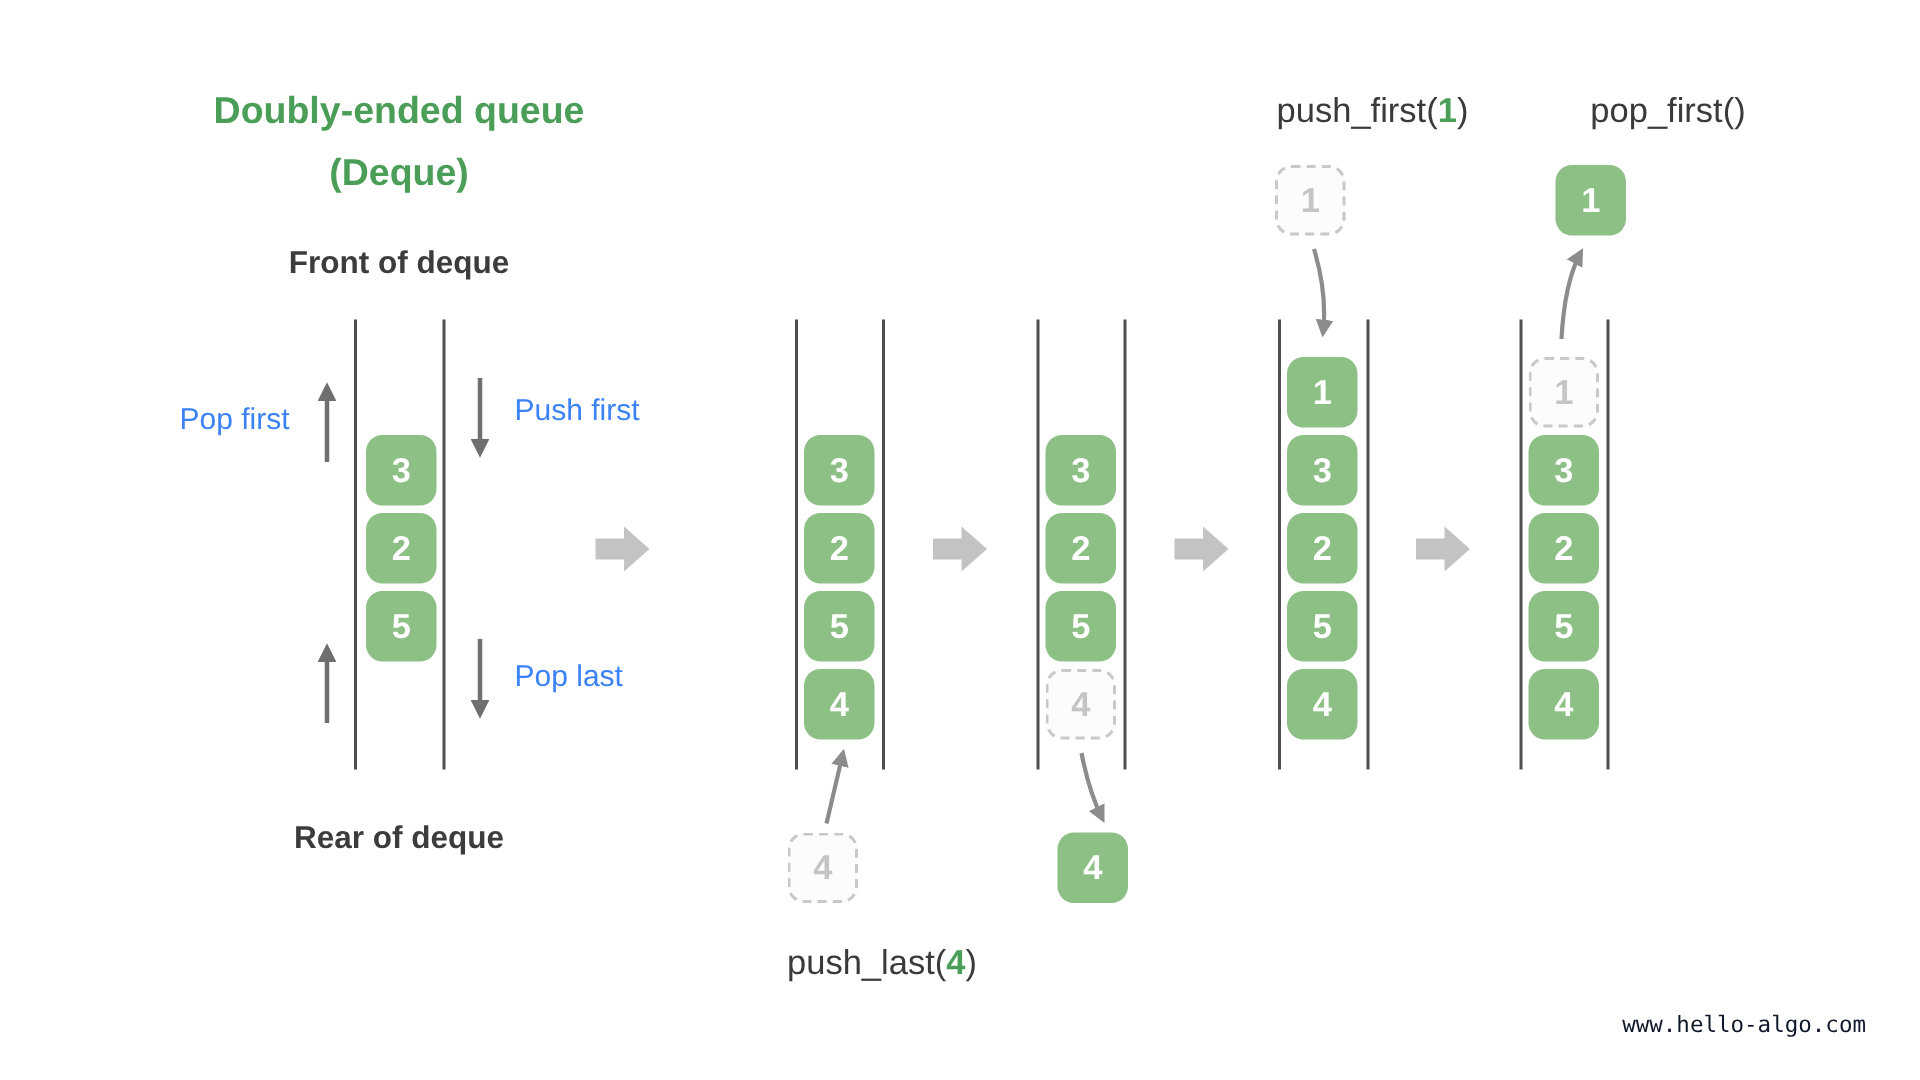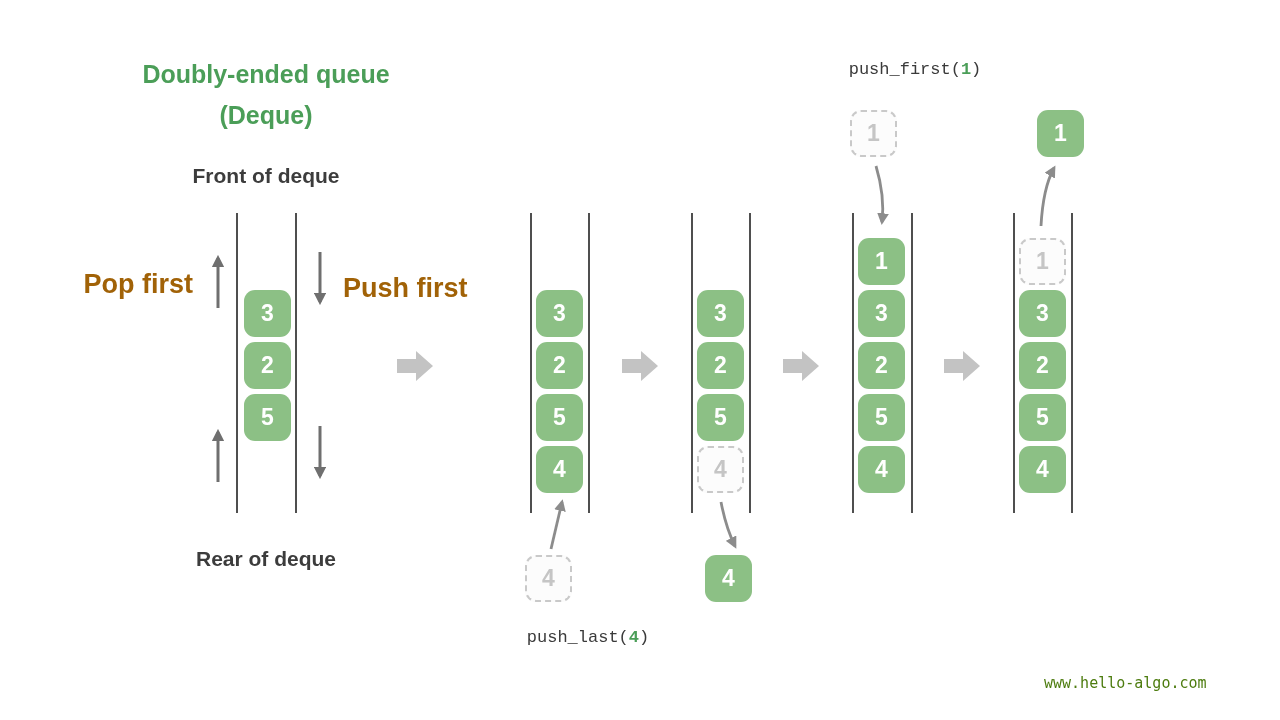--- a/index.html
+++ b/index.html
@@ -8,58 +8,59 @@
     font-family:"Liberation Sans",sans-serif;color:#3c3c3c;
   }
   .title-line{
     position:absolute;left:86px;width:360px;text-align:center;
     font-size:25px;font-weight:bold;color:#4b9e58;
   }
   .big-label{
     position:absolute;left:116px;width:300px;text-align:center;
     font-size:21px;font-weight:bold;color:#3c3c3c;
   }
-  .side-label{position:absolute;font-size:27px;font-weight:bold;color:#a16207;}
+  .side-label{position:absolute;font-size:20px;font-weight:normal;color:#3b82f6;}
   .side-label.right-align{text-align:right;}
   .queue{
     position:absolute;top:213px;height:300px;box-sizing:border-box;
     border-left:2px solid #4f4f4f;border-right:2px solid #4f4f4f;
   }
   .cell{
     position:absolute;width:47px;height:47px;border-radius:11px;
     display:flex;align-items:center;justify-content:center;
     font-size:23px;font-weight:bold;box-sizing:border-box;
   }
   .cell.green{background:#8cc085;color:#ffffff;}
   .cell.ghost{background:#fcfcfc;border:2px dashed #c9c9c9;color:#c5c5c5;}
   .code{
     position:absolute;width:300px;text-align:center;
-    font-family:Liberation Mono, monospace;font-size:17px;color:#3a3a3a;
+    font-family:Liberation Sans, sans-serif;font-size:23px;color:#3a3a3a;
     white-space:pre;
   }
   .code .arg{color:#4b9e58;font-weight:bold;}
   .watermark{
-    position:absolute;left:1044px;top:674px;width:200px;
-    font-family:"DejaVu Sans Mono",monospace;font-size:15px;color:#4d7c0f;
+    position:absolute;left:1044px;top:674px;width:200px;text-align:right;
+    font-family:"DejaVu Sans Mono",monospace;font-size:15px;color:#0f172a;
   }
   svg.overlay{position:absolute;left:0;top:0;pointer-events:none;}
 </style>
 </head>
 <body>
 
 <div class="canvas">
 
   <div class="title-line" style="top:101px">(Deque)</div>
   <div class="title-line" style="top:60px">Doubly-ended queue</div>
 
   <div class="big-label" style="top:547px">Rear of deque</div>
   <div class="big-label" style="top:164px">Front of deque</div>
 
   <div class="side-label right-align" style="left:18px;top:269px;width:175px">Pop first</div>
-  <div class="side-label" style="left:343px;top:273px;width:200px">Push first</div>
+  <div class="side-label" style="left:343px;top:263px;width:200px">Push first</div>
+  <div class="side-label" style="left:343px;top:440px;width:200px">Pop last</div>
 
   <div class="queue" style="left:236px;width:61px"></div>
   <div class="queue" style="left:530px;width:60px"></div>
   <div class="queue" style="left:691px;width:60px"></div>
   <div class="queue" style="left:852px;width:61px"></div>
   <div class="queue" style="left:1013px;width:60px"></div>
 
   <svg class="overlay" width="1280" height="720" viewBox="0 0 1280 720">
     <defs>
       <marker id="ahd" viewBox="0 0 10 10" refX="7.5" refY="5" markerWidth="4.2" markerHeight="4.2" orient="auto">
@@ -111,16 +112,17 @@
 
   <div class="cell ghost" style="left:1019px;top:238px">1</div>
   <div class="cell green" style="left:1019px;top:290px">3</div>
   <div class="cell green" style="left:1019px;top:342px">2</div>
   <div class="cell green" style="left:1019px;top:394px">5</div>
   <div class="cell green" style="left:1019px;top:446px">4</div>
   <div class="cell green" style="left:1037px;top:110px">1</div>
 
   <div class="code" style="left:438px;top:628px"><span>push_last(</span><span class="arg">4</span><span>)</span></div>
   <div class="code" style="left:765px;top:60px"><span>push_first(</span><span class="arg">1</span><span>)</span></div>
+  <div class="code" style="left:962px;top:60px"><span>pop_first()</span></div>
 
   <div class="watermark">www.hello-algo.com</div>
 
 </div>
 
 </body></html>

